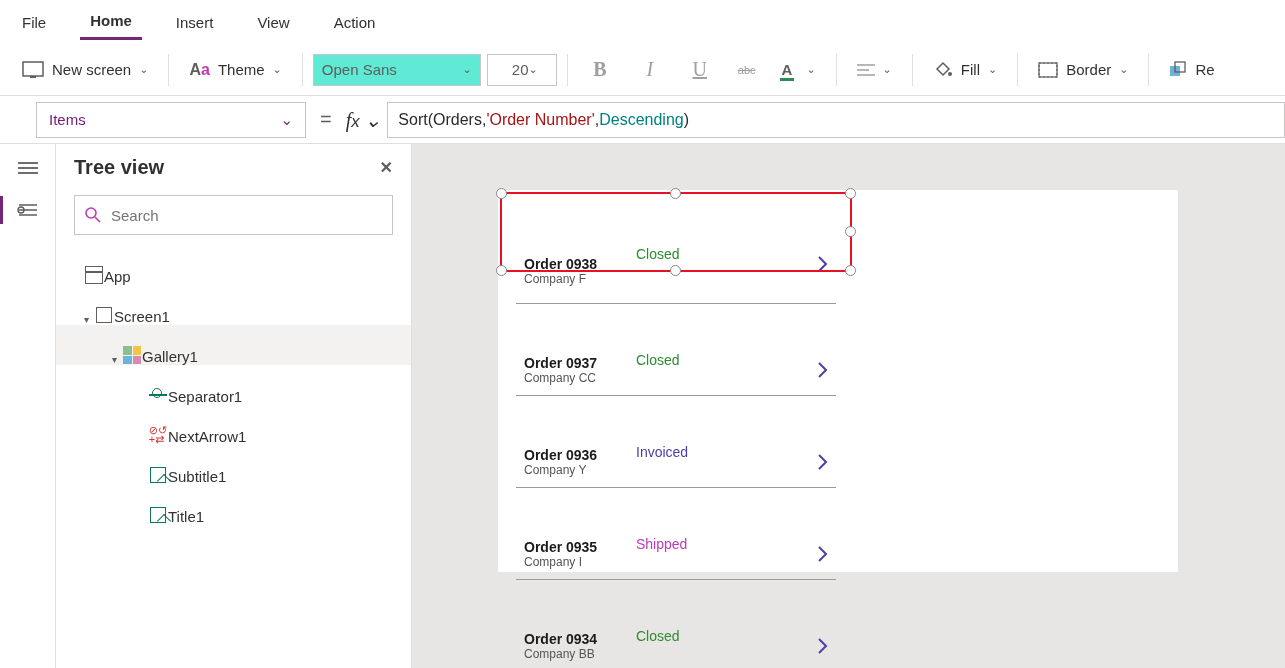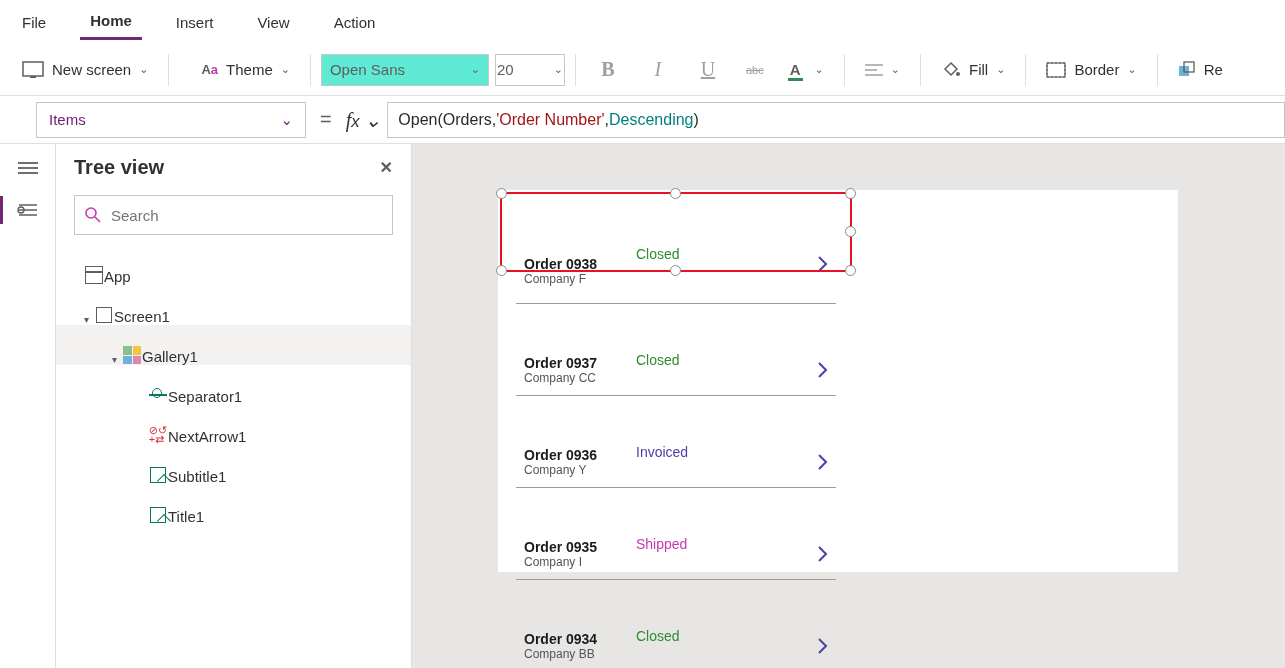--- a/index.html
+++ b/index.html
@@ -9,21 +9,21 @@
   .menubar { display: flex; align-items: center; height: 44px; padding: 0 12px; gap: 24px; font-size: 15px; }
   .menubar .item { padding: 8px 10px; cursor: pointer; color: #323130; }
   .menubar .item.active { font-weight: 600; border-bottom: 3px solid #742774; }
 
   
   .ribbon { display: flex; align-items: center; height: 52px; border-bottom: 1px solid #e1dfdd; padding: 0 12px; gap: 6px; font-size: 15px; color: #323130; }
   .ribbon-btn { display: flex; align-items: center; gap: 8px; padding: 6px 10px; cursor: pointer; background:#fff; }
   .ribbon-sep { width: 1px; height: 32px; background: #e1dfdd; margin: 0 4px; }
   .ribbon .chev { font-size: 11px; color:#605e5c; }
   .font-select { border:1px solid #c8c6c4; height:32px; width:168px; display:flex; align-items:center; padding:0 8px; color:#605e5c; justify-content:space-between; background:#5eead4;}
-  .size-select { border:1px solid #c8c6c4; height:32px; width:70px; display:flex; align-items:center; padding:0 1px; color:#605e5c; justify-content:space-between; background:#fff;}
+  .size-select { border:1px solid #c8c6c4; height:32px; width:70px; display:flex; align-items:center; padding:0 24px; color:#605e5c; justify-content:space-between; background:#fff;}
   .fmticon { width:24px; height:24px; display:flex; align-items:center; justify-content:center; color:#a19f9d; font-family: "Times New Roman", serif; font-size:20px; }
   .abc { font-size:11px; text-decoration: line-through; color:#a19f9d;}
   .A-under { position:relative; font-weight:600; color:#605e5c; }
   .A-under::after { content:""; position:absolute; left:-2px; right:-2px; bottom:-3px; height:3px; background:#2e8b57; }
 
   
   .fxbar { display:flex; align-items:center; height:48px; border-bottom:1px solid #e1dfdd; font-size:15px; }
   .prop-select { border:1px solid #c8c6c4; height:36px; width:270px; margin-left:36px; display:flex; align-items:center; padding:0 12px; justify-content:space-between; color:#701a75; background:#fff;}
   .eq { padding:0 14px; font-size:20px; color:#605e5c; }
   .fx { font-style:italic; font-family:"Times New Roman",serif; font-size:20px; padding-right:6px; }
@@ -106,21 +106,21 @@
       <svg width="22" height="18">
           <rect x="1" y="1" width="20" height="14" fill="none" stroke="#605e5c" stroke-width="1.5"></rect>
           <rect x="8" y="15" width="6" height="2" fill="#605e5c"></rect>
         </svg>
     </span>
     <span>New screen</span>
     <span class="chev">⌄</span>
   </div>
   <div class="ribbon-sep"></div>
   <div class="ribbon-btn">
-    <span style="font-size:13px;font-weight:600;color:#605e5c;margin-left:12px;">A<span style="color:#c239b3;">a</span></span>
+    <span style="font-size:16px;font-weight:600;color:#605e5c;">A<span style="color:#c239b3;">a</span></span>
     <span>Theme</span>
     <span class="chev">⌄</span>
   </div>
   <div class="ribbon-sep"></div>
   <div class="font-select">
     <span>Open Sans</span>
     <span class="chev">⌄</span>
   </div>
   <div class="size-select">
     <span>20</span>
@@ -189,21 +189,21 @@
 </div>
 
 <div class="fxbar">
   <div class="prop-select">
     <span>Items</span>
     <span class="chev">⌄</span>
   </div>
   <span class="eq">=</span>
   <span class="fx">f<small>x</small> <span class="chev">⌄</span></span>
   <div class="formula-input">
-    <span class="tok-fn">Open</span>
+    <span class="tok-fn">Sort</span>
       <span class="tok-pn">( </span>
       <span class="tok-id">Orders</span>
       <span class="tok-pn">, </span>
       <span class="tok-str">'Order Number'</span>
       <span class="tok-pn">, </span>
       <span class="tok-kw">Descending</span>
       <span class="tok-pn"> )</span>
   </div>
 </div>
 

